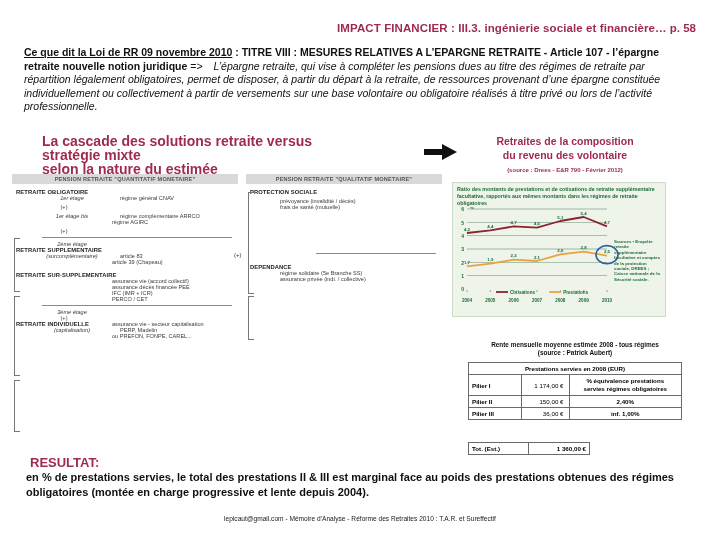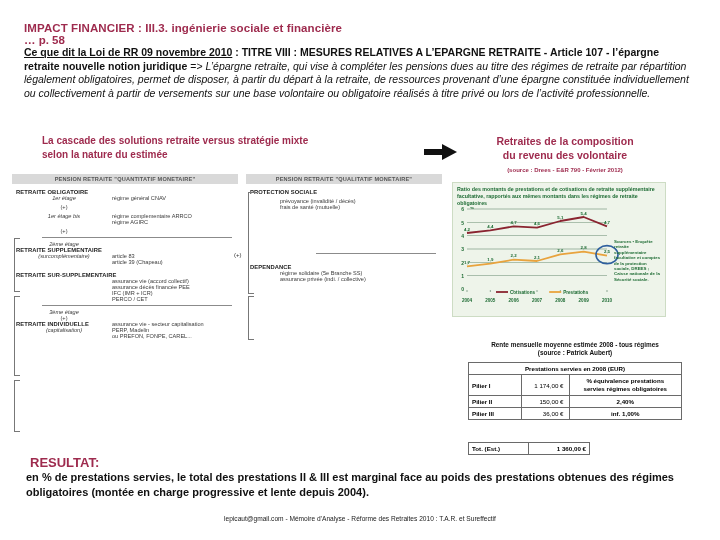--- a/index.html
+++ b/index.html
@@ -8,42 +8,42 @@
     width:720px;height:540px;background:#ffffff;overflow:hidden;
     font-family:"Liberation Sans", sans-serif;
     position:relative;
     -webkit-font-smoothing:antialiased;
   }
   .slide{position:relative;width:720px;height:540px;}
 
   
   .hdr{
     position:absolute;left:24px;top:22px;width:672px;
-    display:flex;justify-content:flex-end;align-items:baseline;flex-direction:column;
+    display:flex;justify-content:flex-end;align-items:baseline;
   }
   .hdr-title{
     color:#9E2B4E;font-weight:bold;font-size:11.5px;letter-spacing:.1px;
   }
   .hdr-page{
     color:#9E2B4E;font-weight:bold;font-size:11.5px;
   }
 
   
   .law{
     position:absolute;left:24px;top:46px;width:670px;
     font-size:10.5px;line-height:13.6px;color:#111;
   }
   .law .lead{font-weight:bold;text-decoration:underline;}
   .law .bold{font-weight:bold;}
   .law .ital{font-style:italic;}
 
   
   .cap-left{
     position:absolute;left:42px;top:134px;width:300px;
-    color:#9E2B4E;font-weight:bold;font-size:10px;line-height:14px;
+    color:#9E2B4E;font-weight:bold;font-size:14px;line-height:14px;
   }
   .cap-right{
     position:absolute;left:470px;top:134px;width:190px;text-align:center;
     color:#9E2B4E;font-weight:bold;font-size:10.5px;line-height:14px;
   }
   .cap-right-src{
     position:absolute;left:470px;top:167px;width:190px;text-align:center;
     color:#9E2B4E;font-weight:bold;font-size:6px;
   }
   .arrow{
@@ -59,21 +59,21 @@
     background:#d9d9d9;color:#555;text-align:center;font-weight:bold;
     font-size:5.6px;letter-spacing:.2px;padding:2px 0;
   }
   .dL{left:12px;top:174px;width:226px;height:258px;}
   .dM{left:246px;top:174px;width:196px;height:258px;}
 
   .row{position:relative;display:flex;padding:0 4px;}
   .rl{width:96px;flex:0 0 96px;}
   .rr{flex:1 1 auto;}
   .hdr2{font-weight:bold;color:#222;font-size:5.8px;letter-spacing:.1px;}
-  .ital{font-style:italic;}
+  .ital{font-style:italic;margin-left:8px;}
   .center{text-align:center;}
   .hline{height:1px;background:#8b8b8b;margin:3px 6px 3px 70px;}
   .hline2{height:1px;background:#8b8b8b;margin:3px 6px 3px 30px;}
   .brk{
     position:absolute;border-left:1px solid #777;border-top:1px solid #777;
     border-bottom:1px solid #777;width:5px;
   }
   .sp3{height:3px;}
   .sp5{height:5px;}
   .sp7{height:7px;}

